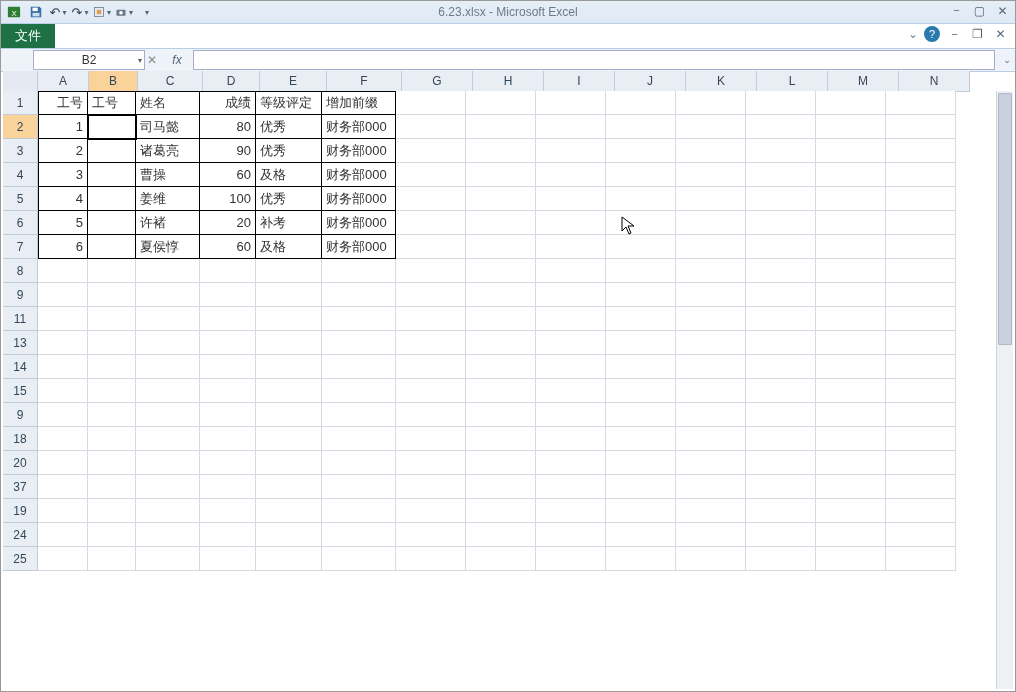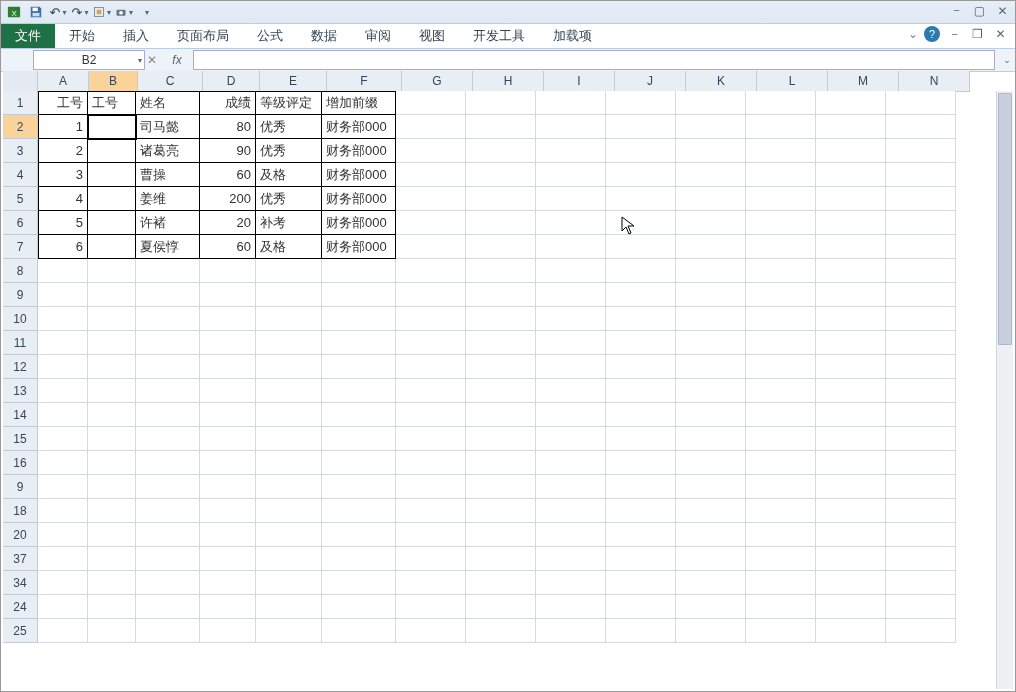--- a/index.html
+++ b/index.html
@@ -77,40 +77,30 @@
           <svg viewBox="0 0 16 16">
             <rect x="2" y="5" width="12" height="8" fill="#678" rx="1"></rect>
             <circle cx="8" cy="9" r="2.5" fill="#fff"></circle>
           </svg>
           <span class="dd-arrow">▾</span>
         </div>
       <div class="qat-ico">
           <span class="dd-arrow">▾</span>
         </div>
     </div>
+    <div class="title-text">6.23.xlsx  -  Microsoft Excel</div>
     <div class="win-controls">
       <div class="win-btn">－</div>
       <div class="win-btn">▢</div>
       <div class="win-btn">✕</div>
     </div>
   </div>
 
   <div class="ribbon-tabs">
     <div class="file-tab">文件</div>
-    <div id="rtabs" style="display:flex">
-        <div class="rtab">开始</div>
-        <div class="rtab">插入</div>
-        <div class="rtab">页面布局</div>
-        <div class="rtab">公式</div>
-        <div class="rtab">数据</div>
-        <div class="rtab">审阅</div>
-        <div class="rtab">视图</div>
-        <div class="rtab">开发工具</div>
-        <div class="rtab">加载项</div>
-      </div>
     <div class="ribbon-right">
       <div style="color:#789">⌄</div>
       <div class="help-ico">?</div>
       <div class="win-btn">－</div>
       <div class="win-btn">❐</div>
       <div class="win-btn">✕</div>
     </div>
   </div>
 
   <div class="namebox-row">
@@ -210,21 +200,21 @@
             <div class="cell" style="width: 70px;"></div>
             <div class="cell" style="width: 70px;"></div>
             <div class="cell" style="width: 70px;"></div>
             <div class="cell" style="width: 70px;"></div>
           </div>
           <div class="row">
             <div class="rowh">5</div>
             <div class="cell b-r b-b b-l num" style="width: 50px;">4</div>
             <div class="cell b-r b-b" style="width: 48px;"></div>
             <div class="cell b-r b-b" style="width: 64px;">姜维</div>
-            <div class="cell b-r b-b num" style="width: 56px;">200</div>
+            <div class="cell b-r b-b num" style="width: 56px;">100</div>
             <div class="cell b-r b-b" style="width: 66px;">优秀</div>
             <div class="cell b-r b-b" style="width: 74px;">财务部000</div>
             <div class="cell" style="width: 70px;"></div>
             <div class="cell" style="width: 70px;"></div>
             <div class="cell" style="width: 70px;"></div>
             <div class="cell" style="width: 70px;"></div>
             <div class="cell" style="width: 70px;"></div>
             <div class="cell" style="width: 70px;"></div>
             <div class="cell" style="width: 70px;"></div>
             <div class="cell" style="width: 70px;"></div>
@@ -291,71 +281,37 @@
             <div class="cell" style="width: 70px;"></div>
             <div class="cell" style="width: 70px;"></div>
             <div class="cell" style="width: 70px;"></div>
             <div class="cell" style="width: 70px;"></div>
             <div class="cell" style="width: 70px;"></div>
             <div class="cell" style="width: 70px;"></div>
             <div class="cell" style="width: 70px;"></div>
             <div class="cell" style="width: 70px;"></div>
           </div>
           <div class="row">
-            <div class="rowh">10</div>
-            <div class="cell num" style="width: 50px;"></div>
-            <div class="cell" style="width: 48px;"></div>
-            <div class="cell" style="width: 64px;"></div>
-            <div class="cell num" style="width: 56px;"></div>
-            <div class="cell" style="width: 66px;"></div>
-            <div class="cell" style="width: 74px;"></div>
-            <div class="cell" style="width: 70px;"></div>
-            <div class="cell" style="width: 70px;"></div>
-            <div class="cell" style="width: 70px;"></div>
-            <div class="cell" style="width: 70px;"></div>
-            <div class="cell" style="width: 70px;"></div>
-            <div class="cell" style="width: 70px;"></div>
-            <div class="cell" style="width: 70px;"></div>
-            <div class="cell" style="width: 70px;"></div>
-          </div>
-          <div class="row">
             <div class="rowh">11</div>
             <div class="cell num" style="width: 50px;"></div>
             <div class="cell" style="width: 48px;"></div>
             <div class="cell" style="width: 64px;"></div>
             <div class="cell num" style="width: 56px;"></div>
             <div class="cell" style="width: 66px;"></div>
             <div class="cell" style="width: 74px;"></div>
             <div class="cell" style="width: 70px;"></div>
             <div class="cell" style="width: 70px;"></div>
             <div class="cell" style="width: 70px;"></div>
             <div class="cell" style="width: 70px;"></div>
             <div class="cell" style="width: 70px;"></div>
             <div class="cell" style="width: 70px;"></div>
             <div class="cell" style="width: 70px;"></div>
             <div class="cell" style="width: 70px;"></div>
           </div>
           <div class="row">
-            <div class="rowh">12</div>
-            <div class="cell num" style="width: 50px;"></div>
-            <div class="cell" style="width: 48px;"></div>
-            <div class="cell" style="width: 64px;"></div>
-            <div class="cell num" style="width: 56px;"></div>
-            <div class="cell" style="width: 66px;"></div>
-            <div class="cell" style="width: 74px;"></div>
-            <div class="cell" style="width: 70px;"></div>
-            <div class="cell" style="width: 70px;"></div>
-            <div class="cell" style="width: 70px;"></div>
-            <div class="cell" style="width: 70px;"></div>
-            <div class="cell" style="width: 70px;"></div>
-            <div class="cell" style="width: 70px;"></div>
-            <div class="cell" style="width: 70px;"></div>
-            <div class="cell" style="width: 70px;"></div>
-          </div>
-          <div class="row">
             <div class="rowh">13</div>
             <div class="cell num" style="width: 50px;"></div>
             <div class="cell" style="width: 48px;"></div>
             <div class="cell" style="width: 64px;"></div>
             <div class="cell num" style="width: 56px;"></div>
             <div class="cell" style="width: 66px;"></div>
             <div class="cell" style="width: 74px;"></div>
             <div class="cell" style="width: 70px;"></div>
             <div class="cell" style="width: 70px;"></div>
             <div class="cell" style="width: 70px;"></div>
@@ -393,37 +349,20 @@
             <div class="cell" style="width: 70px;"></div>
             <div class="cell" style="width: 70px;"></div>
             <div class="cell" style="width: 70px;"></div>
             <div class="cell" style="width: 70px;"></div>
             <div class="cell" style="width: 70px;"></div>
             <div class="cell" style="width: 70px;"></div>
             <div class="cell" style="width: 70px;"></div>
             <div class="cell" style="width: 70px;"></div>
           </div>
           <div class="row">
-            <div class="rowh">16</div>
-            <div class="cell num" style="width: 50px;"></div>
-            <div class="cell" style="width: 48px;"></div>
-            <div class="cell" style="width: 64px;"></div>
-            <div class="cell num" style="width: 56px;"></div>
-            <div class="cell" style="width: 66px;"></div>
-            <div class="cell" style="width: 74px;"></div>
-            <div class="cell" style="width: 70px;"></div>
-            <div class="cell" style="width: 70px;"></div>
-            <div class="cell" style="width: 70px;"></div>
-            <div class="cell" style="width: 70px;"></div>
-            <div class="cell" style="width: 70px;"></div>
-            <div class="cell" style="width: 70px;"></div>
-            <div class="cell" style="width: 70px;"></div>
-            <div class="cell" style="width: 70px;"></div>
-          </div>
-          <div class="row">
             <div class="rowh">9</div>
             <div class="cell num" style="width: 50px;"></div>
             <div class="cell" style="width: 48px;"></div>
             <div class="cell" style="width: 64px;"></div>
             <div class="cell num" style="width: 56px;"></div>
             <div class="cell" style="width: 66px;"></div>
             <div class="cell" style="width: 74px;"></div>
             <div class="cell" style="width: 70px;"></div>
             <div class="cell" style="width: 70px;"></div>
             <div class="cell" style="width: 70px;"></div>
@@ -478,21 +417,21 @@
             <div class="cell" style="width: 70px;"></div>
             <div class="cell" style="width: 70px;"></div>
             <div class="cell" style="width: 70px;"></div>
             <div class="cell" style="width: 70px;"></div>
             <div class="cell" style="width: 70px;"></div>
             <div class="cell" style="width: 70px;"></div>
             <div class="cell" style="width: 70px;"></div>
             <div class="cell" style="width: 70px;"></div>
           </div>
           <div class="row">
-            <div class="rowh">34</div>
+            <div class="rowh">19</div>
             <div class="cell num" style="width: 50px;"></div>
             <div class="cell" style="width: 48px;"></div>
             <div class="cell" style="width: 64px;"></div>
             <div class="cell num" style="width: 56px;"></div>
             <div class="cell" style="width: 66px;"></div>
             <div class="cell" style="width: 74px;"></div>
             <div class="cell" style="width: 70px;"></div>
             <div class="cell" style="width: 70px;"></div>
             <div class="cell" style="width: 70px;"></div>
             <div class="cell" style="width: 70px;"></div>

